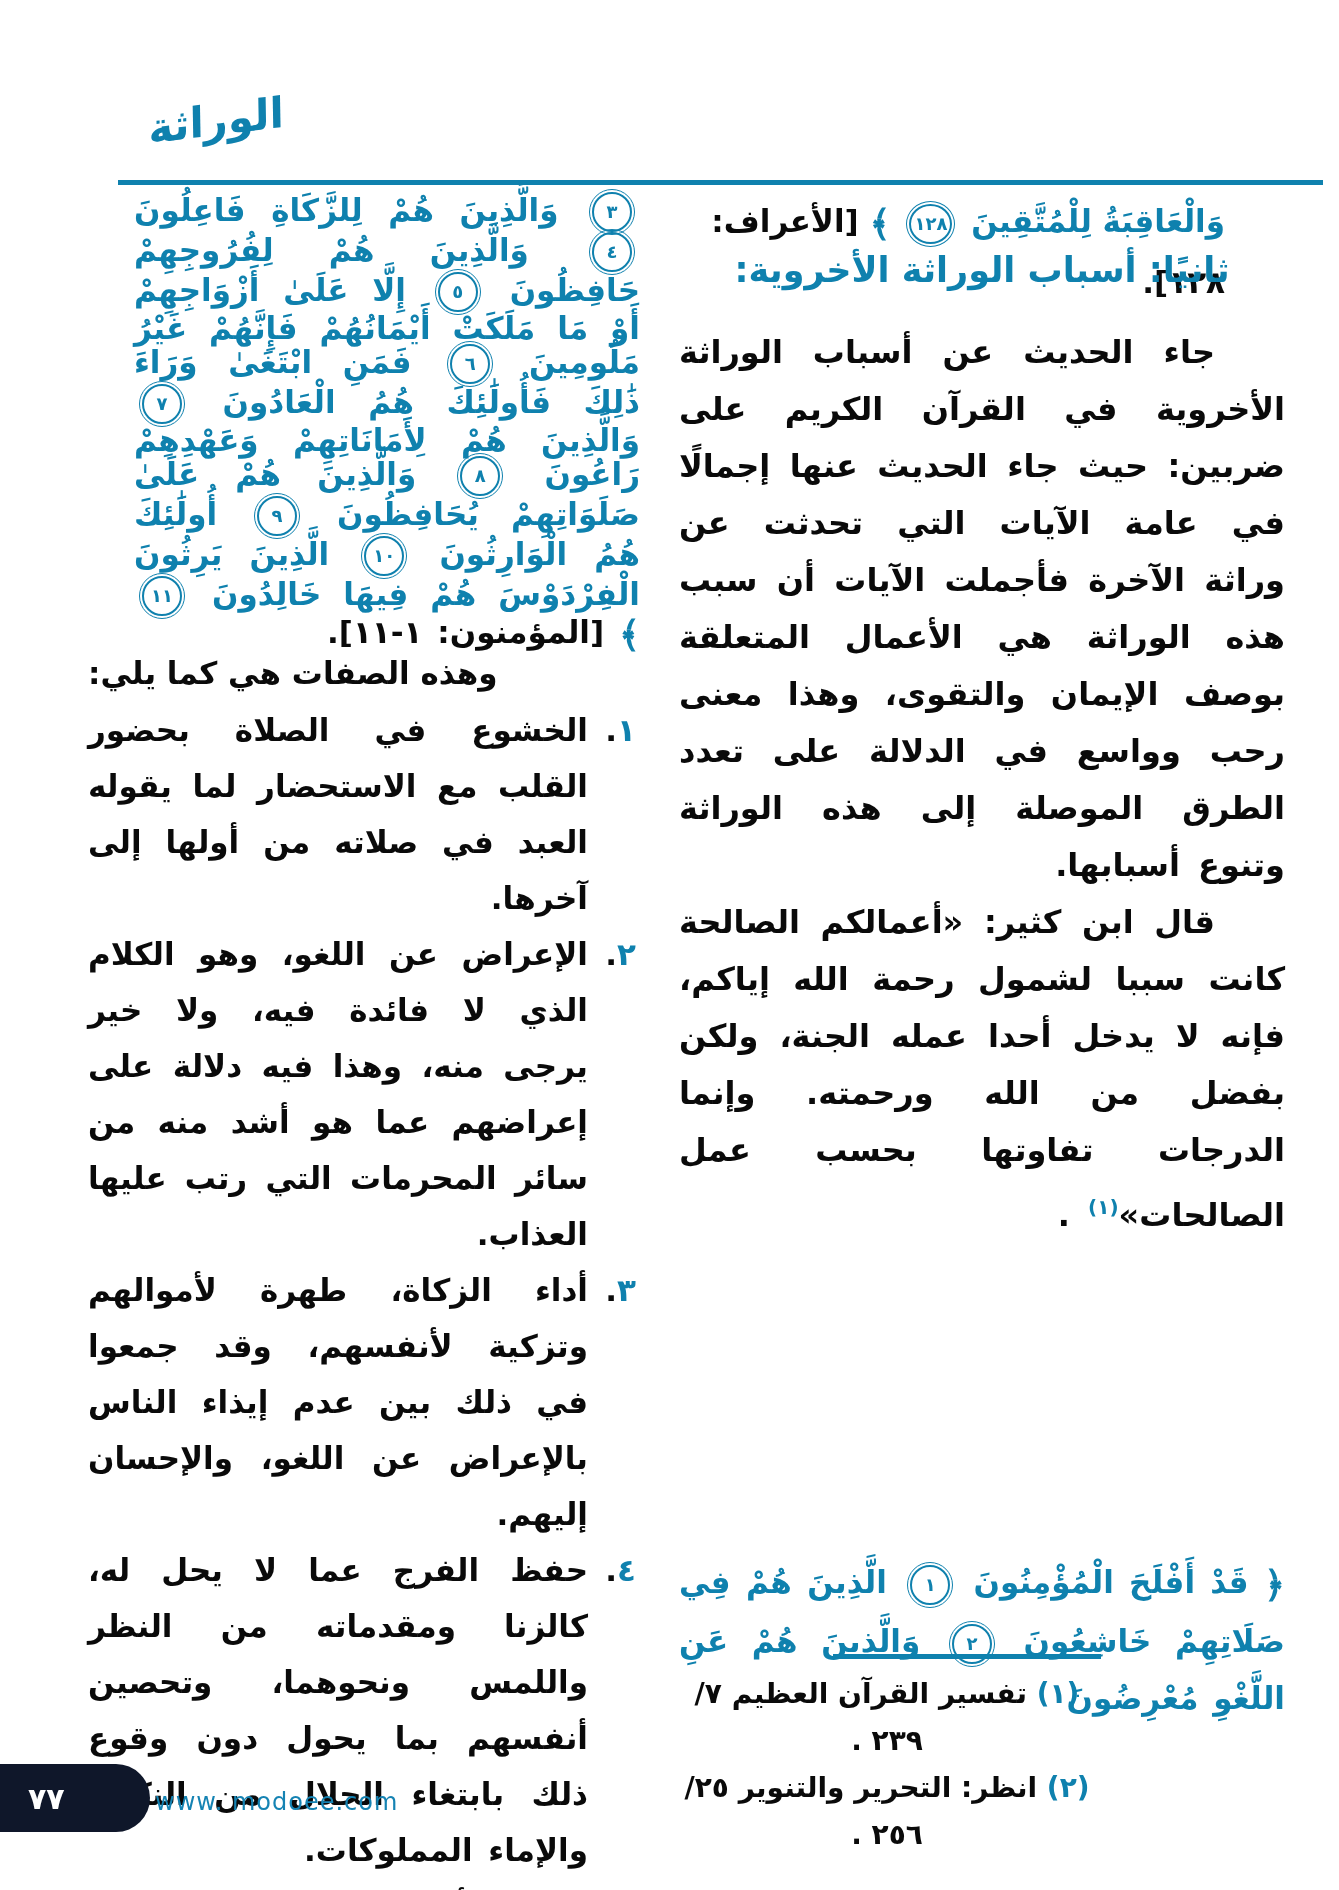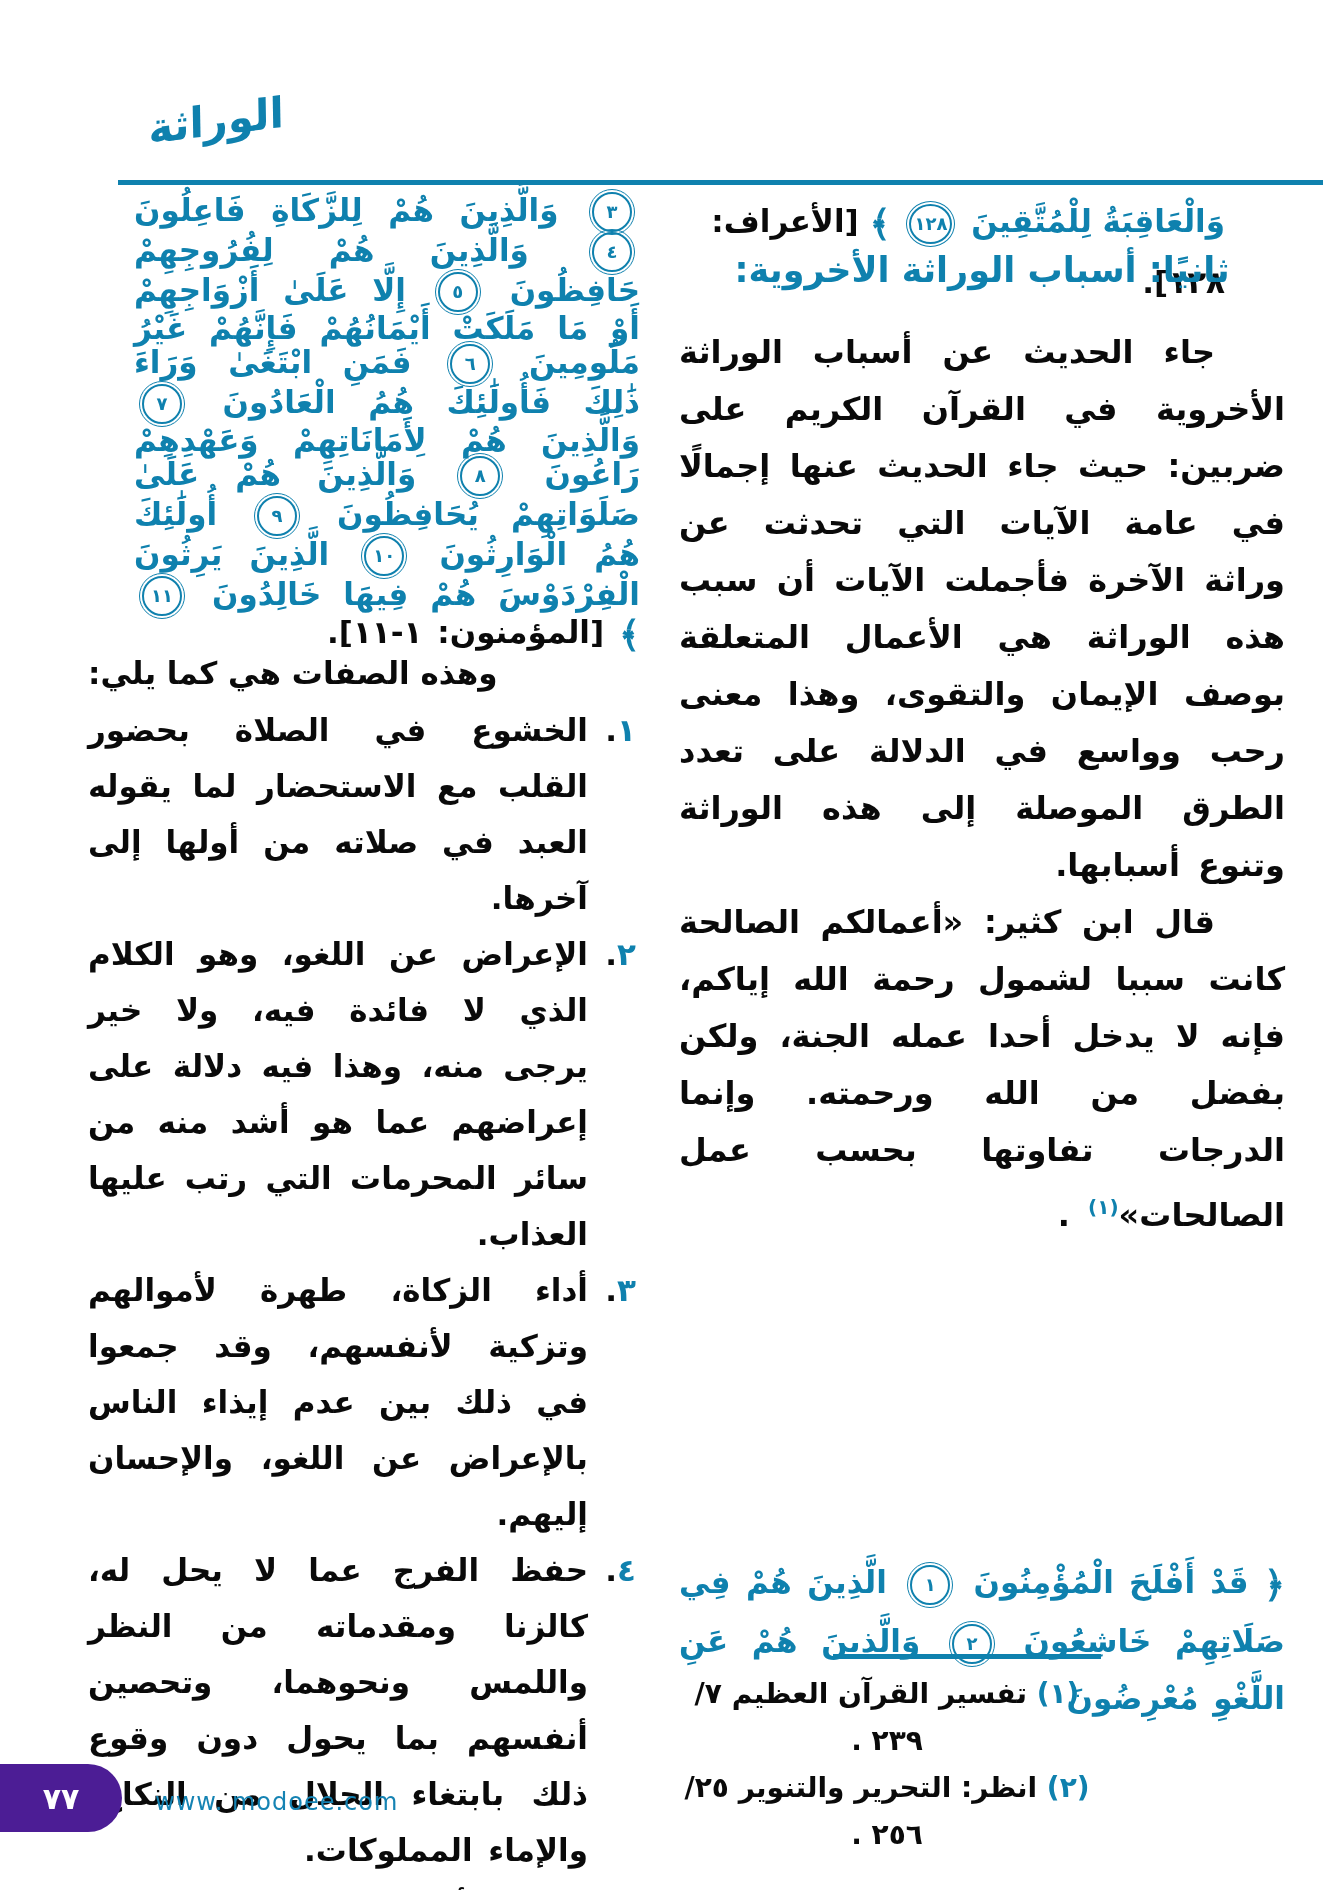--- a/index.html
+++ b/index.html
@@ -84,23 +84,23 @@
   .item{
     position:relative;padding-right:52px;
     font-size:31px;font-weight:bold;line-height:56px;
     text-align:justify;word-spacing:5px;
   }
   .inum{position:absolute;right:4px;top:0;color:#0f81ae;}
   .idot{color:#0a0a0a;}
   
   .pg-pill{
     position:absolute;left:0;top:1764px;width:122px;height:68px;
-    background:#4c1d95;border-radius:0 34px 34px 0;
-    display:flex;align-items:center;justify-content:center;
-    color:#ffffff;font-size:30px;font-weight:bold;
+    background:#0f172a;border-radius:0 34px 34px 0;
+    display:flex;align-items:center;justify-content:flex-end;
+    color:#ffffff;font-size:30px;font-weight:bold;padding-left:28px;
   }
   .site-url{
     position:absolute;left:155px;top:1788px;
     direction:ltr;color:#1583b3;font-size:24px;letter-spacing:1px;
   }
 </style>
 </head>
 <body>
 
 <div class="page">

